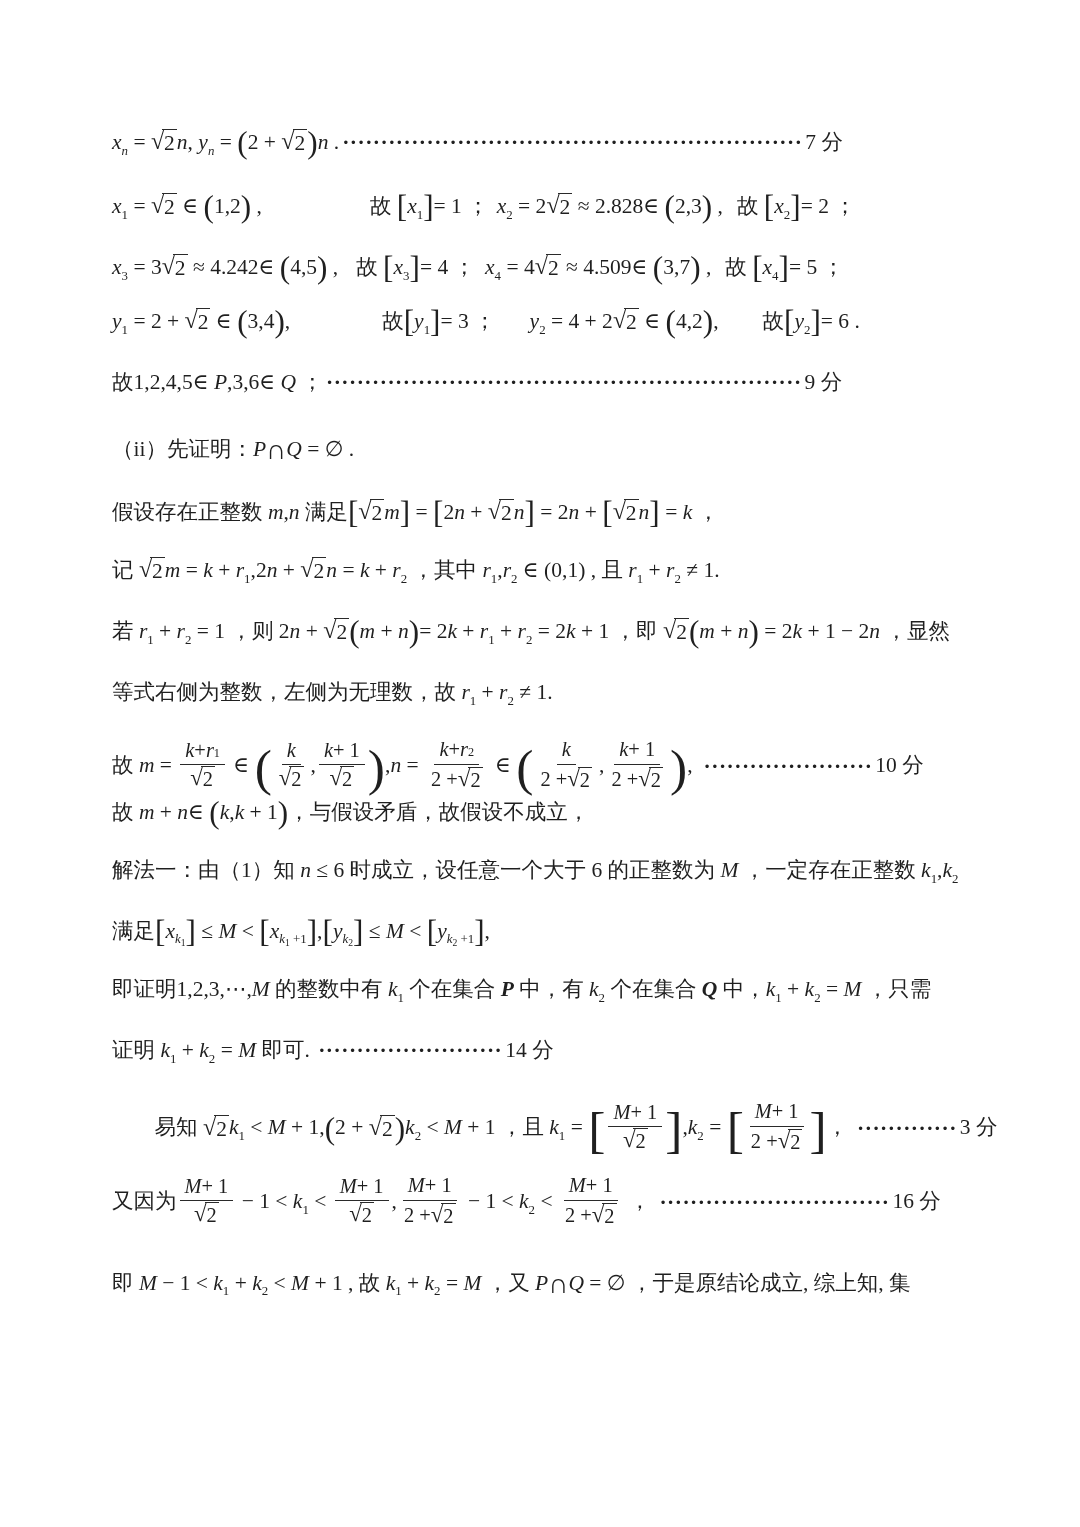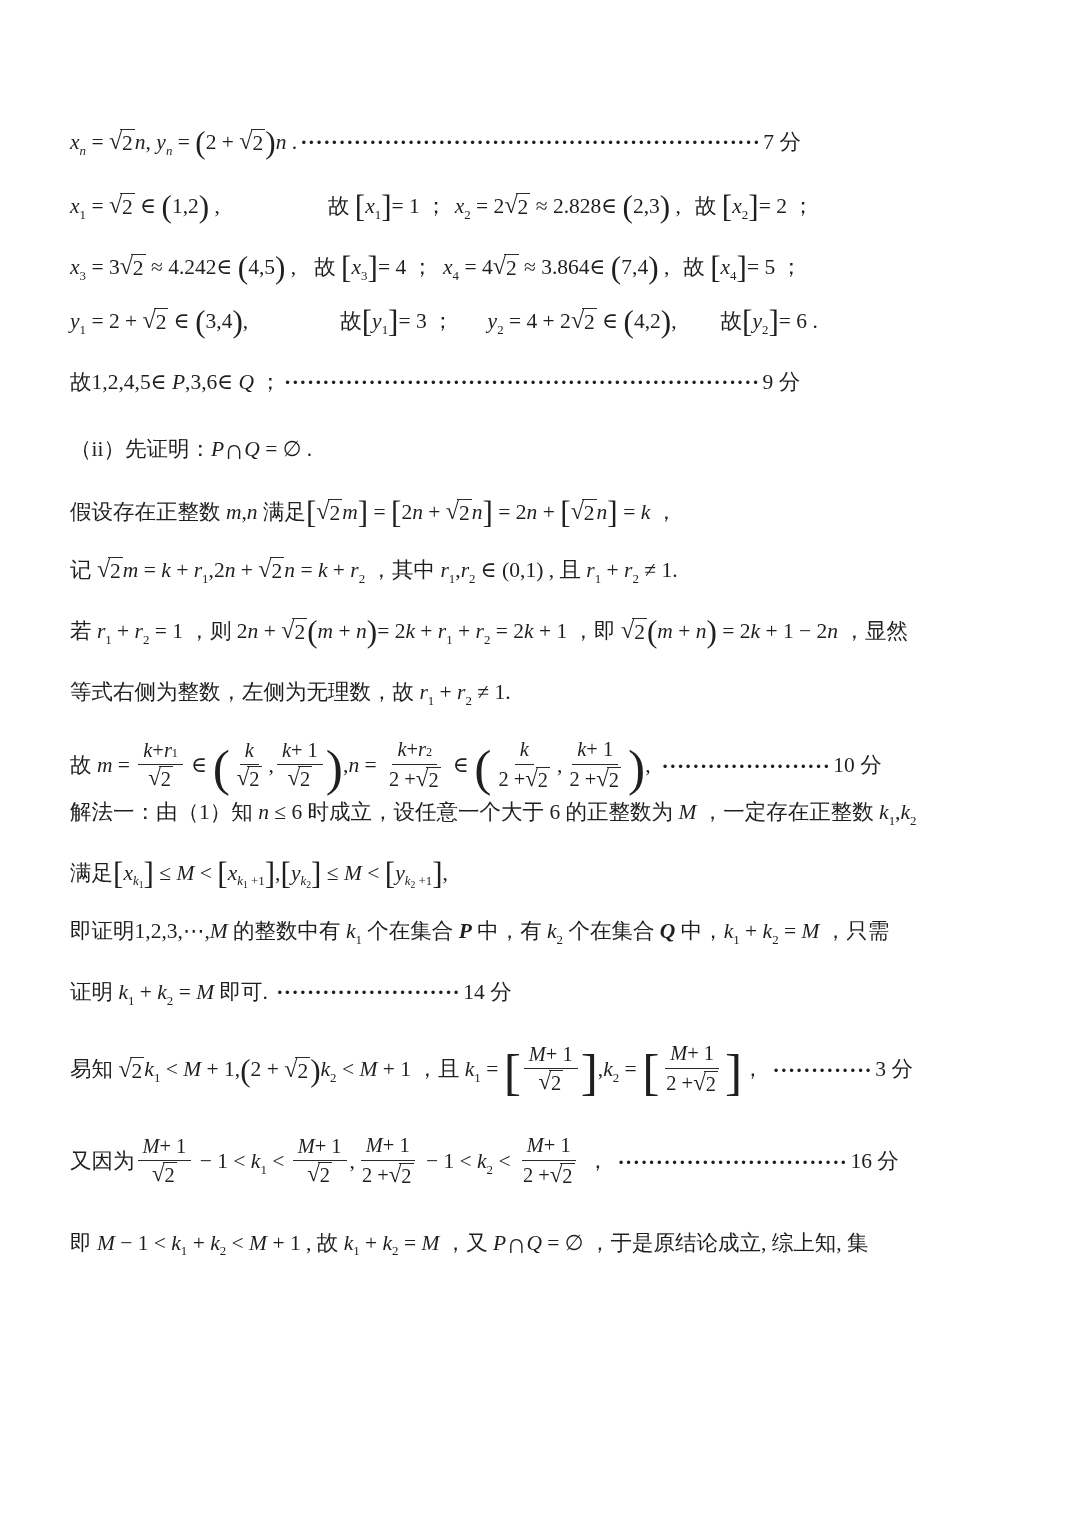--- a/index.html
+++ b/index.html
@@ -5,21 +5,21 @@
   html,body{margin:0;padding:0;background:#ffffff;}
   .page{
     position:relative;
     width:1080px;height:1527px;
     background:#ffffff;
     overflow:hidden;
     font-family:"Liberation Serif","DejaVu Serif",serif;
     color:#1f1f1f;
     font-size:21.5px;
   }
-  .doc{padding:128px 40px 0 70px;}
+  .doc{padding:128px 40px 0 112px;}
   .line{
     display:block;
     white-space:nowrap;
     line-height:1.35;
   }
   .tx{font-family:"Liberation Serif","DejaVu Serif",serif;}
   .it{font-style:italic;}
   .bold{font-weight:bold;}
   .boldit{font-weight:bold;font-style:italic;}
   .sub{font-size:0.6em;vertical-align:-0.45em;letter-spacing:0;}
@@ -70,21 +70,21 @@
       <div class="line" style="margin-bottom: 21px;"><span class="it">x</span><span class="sub"><span class="tx">3</span></span><span class="tx"> = 3</span><span class="sqrt">
           <span class="rad">√</span>
           <span class="rdc">
             <span class="tx">2</span>
           </span>
         </span><span class="tx"> ≈ 4.242∈ </span><span class="big">(</span><span class="tx">4,5</span><span class="big">)</span><span class="tx"> ,</span><span class="gap" style="width: 18px;"></span><span class="tx">故 </span><span class="big">[</span><span class="it">x</span><span class="sub"><span class="tx">3</span></span><span class="big">]</span><span class="tx">= 4 ；</span><span class="gap" style="width: 10px;"></span><span class="it">x</span><span class="sub"><span class="tx">4</span></span><span class="tx"> = 4</span><span class="sqrt">
           <span class="rad">√</span>
           <span class="rdc">
             <span class="tx">2</span>
           </span>
-        </span><span class="tx"> ≈ 3.864∈ </span><span class="big">(</span><span class="tx">7,4</span><span class="big">)</span><span class="tx"> ,</span><span class="gap" style="width: 14px;"></span><span class="tx">故 </span><span class="big">[</span><span class="it">x</span><span class="sub"><span class="tx">4</span></span><span class="big">]</span><span class="tx">= 5 ；</span></div>
+        </span><span class="tx"> ≈ 4.509∈ </span><span class="big">(</span><span class="tx">3,7</span><span class="big">)</span><span class="tx"> ,</span><span class="gap" style="width: 14px;"></span><span class="tx">故 </span><span class="big">[</span><span class="it">x</span><span class="sub"><span class="tx">4</span></span><span class="big">]</span><span class="tx">= 5 ；</span></div>
       <div class="line" style="margin-bottom: 29px;"><span class="it">y</span><span class="sub"><span class="tx">1</span></span><span class="tx"> = 2 + </span><span class="sqrt">
           <span class="rad">√</span>
           <span class="rdc">
             <span class="tx">2</span>
           </span>
         </span><span class="tx"> ∈ </span><span class="big">(</span><span class="tx">3,4</span><span class="big">)</span><span class="tx">,</span><span class="gap" style="width: 92px;"></span><span class="tx">故</span><span class="big">[</span><span class="it">y</span><span class="sub"><span class="tx">1</span></span><span class="big">]</span><span class="tx">= 3 ；</span><span class="gap" style="width: 34px;"></span><span class="it">y</span><span class="sub"><span class="tx">2</span></span><span class="tx"> = 4 + 2</span><span class="sqrt">
           <span class="rad">√</span>
           <span class="rdc">
             <span class="tx">2</span>
           </span>
@@ -207,25 +207,26 @@
           <span class="fd">
             <span class="tx">2 + </span>
             <span class="sqrt">
               <span class="rad">√</span>
               <span class="rdc">
                 <span class="tx">2</span>
               </span>
             </span>
           </span>
         </span><span class="big" style="font-size: 2.4em; vertical-align: middle; font-weight: 200;">)</span><span class="tx">,</span><span class="gap" style="width: 8px;"></span><span class="dots">······················</span><span class="tx">10 分</span></div>
+      <div class="line" style="margin-bottom: 29px;"><span class="tx">故 </span><span class="it">m</span><span class="tx"> + </span><span class="it">n</span><span class="tx">∈ </span><span class="big">(</span><span class="it">k</span><span class="tx">,</span><span class="it">k</span><span class="tx"> + 1</span><span class="big">)</span><span class="tx">，与假设矛盾，故假设不成立，</span></div>
       <div class="line" style="margin-bottom: 28px;"><span class="tx">解法一：由（1）知 </span><span class="it">n</span><span class="tx"> ≤ 6 时成立，设任意一个大于 6 的正整数为 </span><span class="it">M</span><span class="tx"> ，一定存在正整数 </span><span class="it">k</span><span class="sub"><span class="tx">1</span></span><span class="tx">,</span><span class="it">k</span><span class="sub"><span class="tx">2</span></span></div>
       <div class="line" style="margin-bottom: 25px;"><span class="tx">满足</span><span class="big">[</span><span class="it">x</span><span class="sub"><span class="it">k</span><span class="sub"><span class="tx">1</span></span></span><span class="big">]</span><span class="tx"> ≤ </span><span class="it">M</span><span class="tx"> &lt; </span><span class="big">[</span><span class="it">x</span><span class="sub"><span class="it">k</span><span class="sub"><span class="tx">1</span></span><span class="tx"> +1</span></span><span class="big">]</span><span class="tx">,</span><span class="big">[</span><span class="it">y</span><span class="sub"><span class="it">k</span><span class="sub"><span class="tx">2</span></span></span><span class="big">]</span><span class="tx"> ≤ </span><span class="it">M</span><span class="tx"> &lt; </span><span class="big">[</span><span class="it">y</span><span class="sub"><span class="it">k</span><span class="sub"><span class="tx">2</span></span><span class="tx"> +1</span></span><span class="big">]</span><span class="tx">,</span></div>
       <div class="line" style="margin-bottom: 29px;"><span class="tx">即证明1,2,3,⋯,</span><span class="it">M</span><span class="tx"> 的整数中有 </span><span class="it">k</span><span class="sub"><span class="tx">1</span></span><span class="tx"> 个在集合 </span><span class="boldit">P</span><span class="tx"> 中，有 </span><span class="it">k</span><span class="sub"><span class="tx">2</span></span><span class="tx"> 个在集合 </span><span class="boldit">Q</span><span class="tx"> 中，</span><span class="it">k</span><span class="sub"><span class="tx">1</span></span><span class="tx"> + </span><span class="it">k</span><span class="sub"><span class="tx">2</span></span><span class="tx"> = </span><span class="it">M</span><span class="tx"> ，只需</span></div>
       <div class="line" style="margin-bottom: 31px;"><span class="tx">证明 </span><span class="it">k</span><span class="sub"><span class="tx">1</span></span><span class="tx"> + </span><span class="it">k</span><span class="sub"><span class="tx">2</span></span><span class="tx"> = </span><span class="it">M</span><span class="tx"> 即可. </span><span class="dots">························</span><span class="tx">14 分</span></div>
-      <div class="line" style="margin-bottom: 31px;"><span class="tx">易知 </span><span class="sqrt">
+      <div class="line" style="margin-bottom: 13px; text-align: center;"><span class="tx">易知 </span><span class="sqrt">
           <span class="rad">√</span>
           <span class="rdc">
             <span class="tx">2</span>
           </span>
         </span><span class="it">k</span><span class="sub"><span class="tx">1</span></span><span class="tx"> &lt; </span><span class="it">M</span><span class="tx"> + 1,</span><span class="big">(</span><span class="tx">2 + </span><span class="sqrt">
           <span class="rad">√</span>
           <span class="rdc">
             <span class="tx">2</span>
           </span>
         </span><span class="big">)</span><span class="it">k</span><span class="sub"><span class="tx">2</span></span><span class="tx"> &lt; </span><span class="it">M</span><span class="tx"> + 1 ，且 </span><span class="it">k</span><span class="sub"><span class="tx">1</span></span><span class="tx"> = </span><span class="big" style="font-size: 2.4em; vertical-align: middle; font-weight: 200;">[</span><span class="frac">

